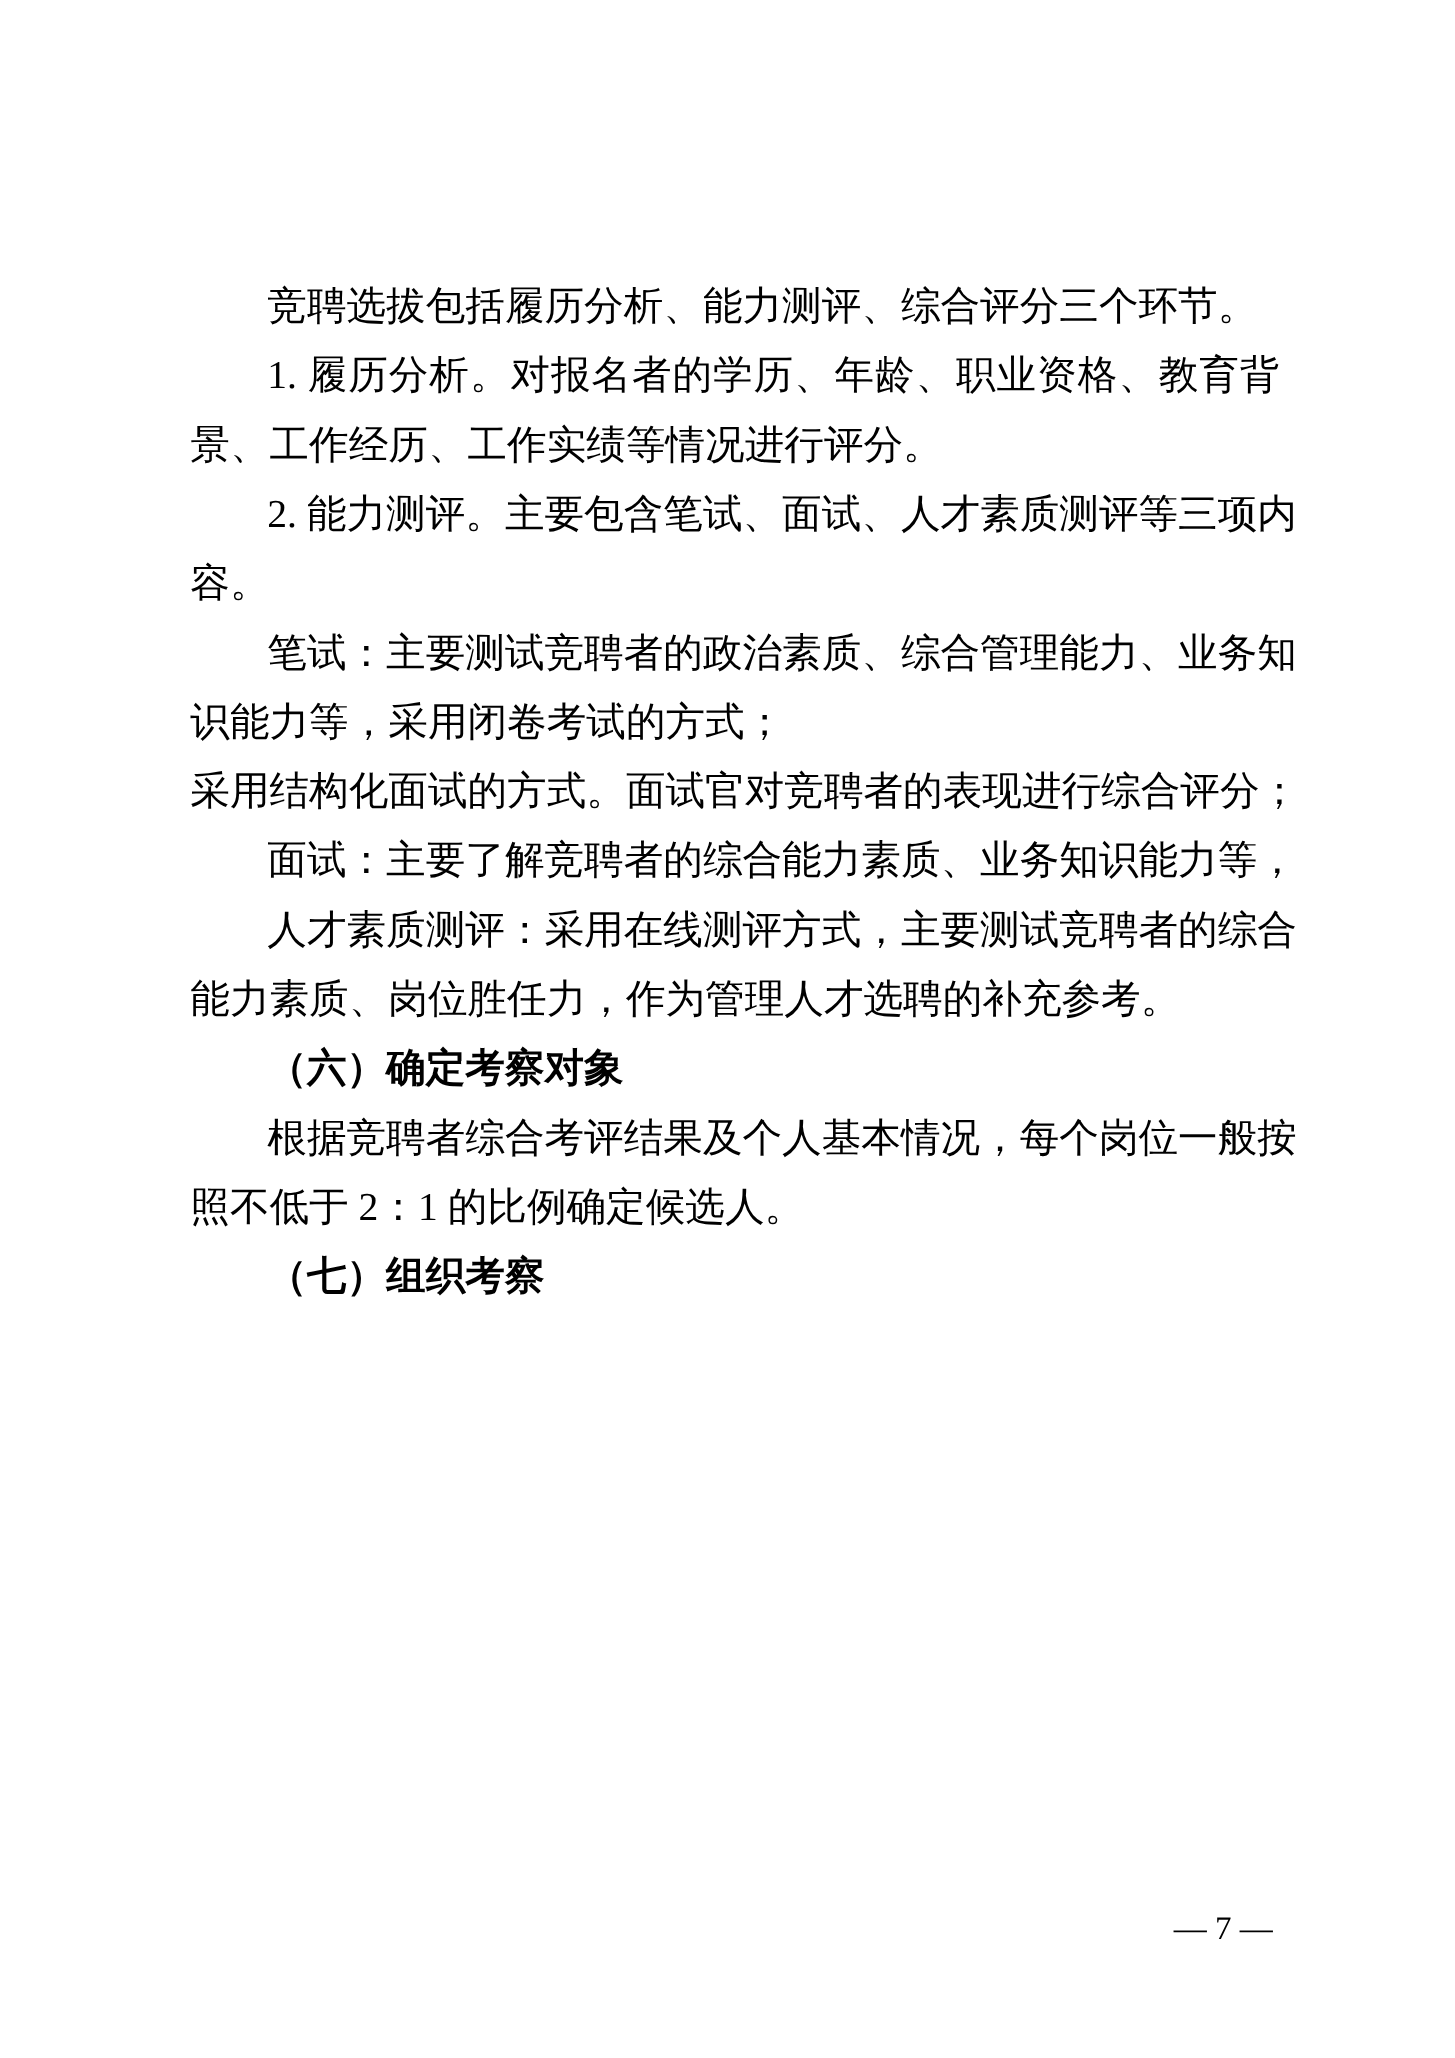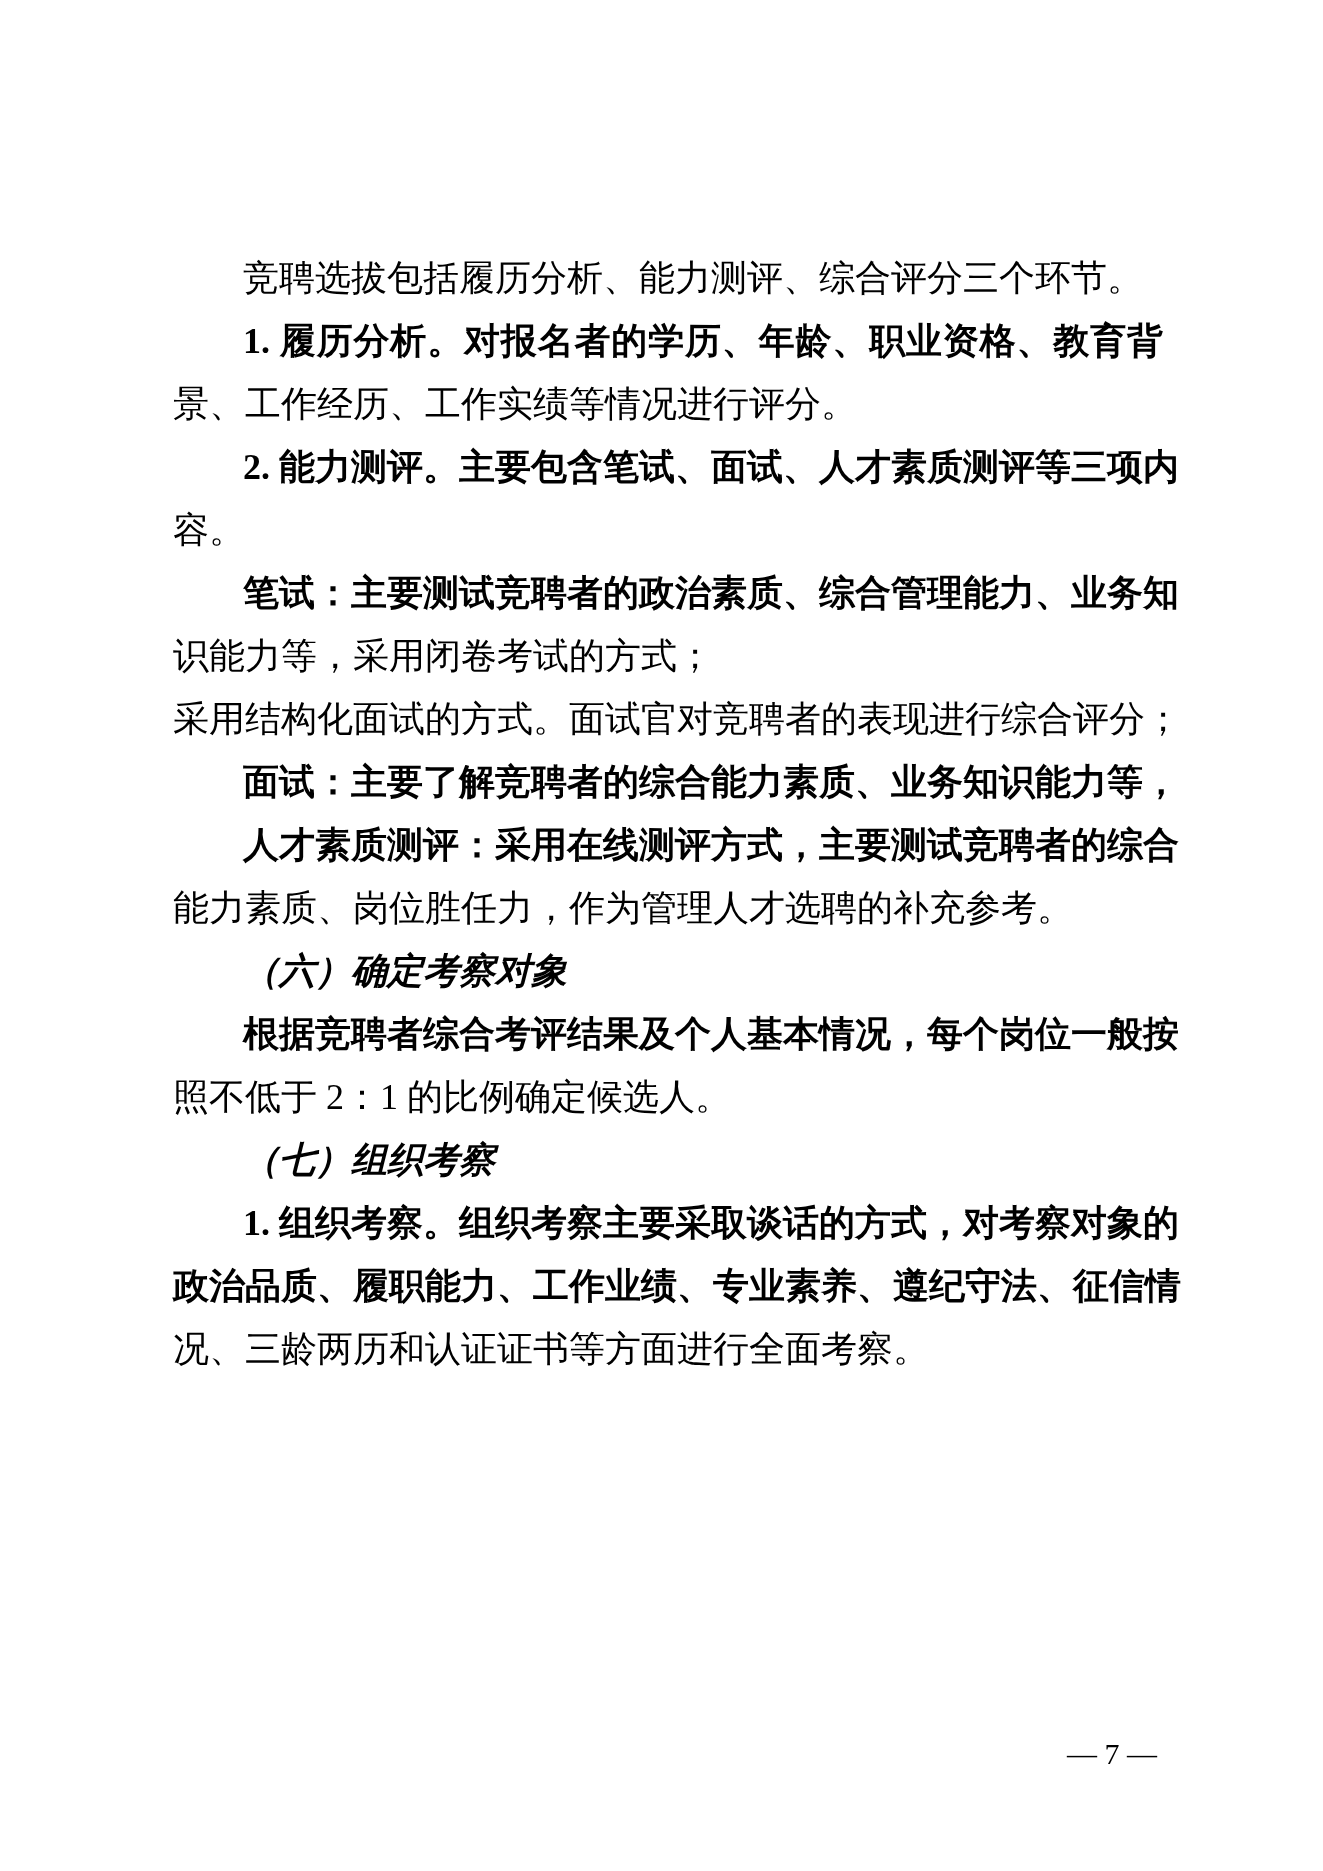--- a/index.html
+++ b/index.html
@@ -24,27 +24,25 @@
       height: 63px;
       line-height: 63px;
       white-space: nowrap;
       text-align: left;
       color: #000000;
     }
     
     .line.full {
       text-align: justify;
       text-align-last: justify;
-      font-weight: bold;
     }
     
     .line.indent { text-indent: 70px; }
     .block.heading .line {
       font-weight: bold;
-      font-style: italic;
     }
     .page-number {
       position: absolute;
       top: 1732px;
       right: 166px;
       font-family: "Liberation Serif", "DejaVu Serif", serif;
       font-size: 30px;
       line-height: 44px;
       color: #000000;
       white-space: nowrap;
@@ -94,23 +92,18 @@
 
     <div class="block">
       <div class="line indent full">根据竞聘者综合考评结果及个人基本情况，每个岗位一般按</div>
       <div class="line">照不低于 2：1 的比例确定候选人。</div>
     </div>
 
     <div class="block heading">
       <div class="line indent">（七）组织考察</div>
     </div>
 
-    <div class="block">
-      <div class="line indent full">1. 组织考察。组织考察主要采取谈话的方式，对考察对象的</div>
-      <div class="line full">政治品质、履职能力、工作业绩、专业素养、遵纪守法、征信情</div>
-      <div class="line">况、三龄两历和认证证书等方面进行全面考察。</div>
-    </div>
 
 
   </div>
 
   <div class="page-number">— 7 —</div>
 </div>
 
 </body></html>

